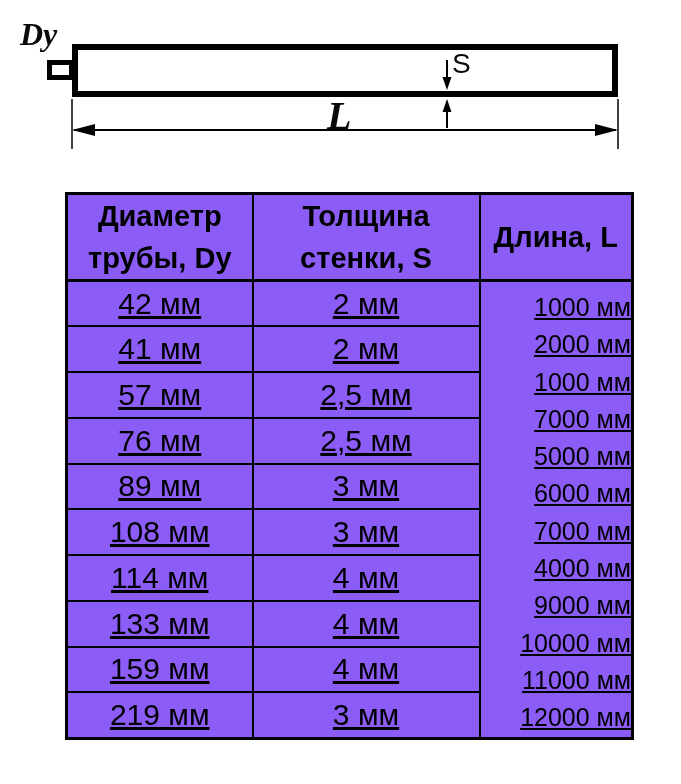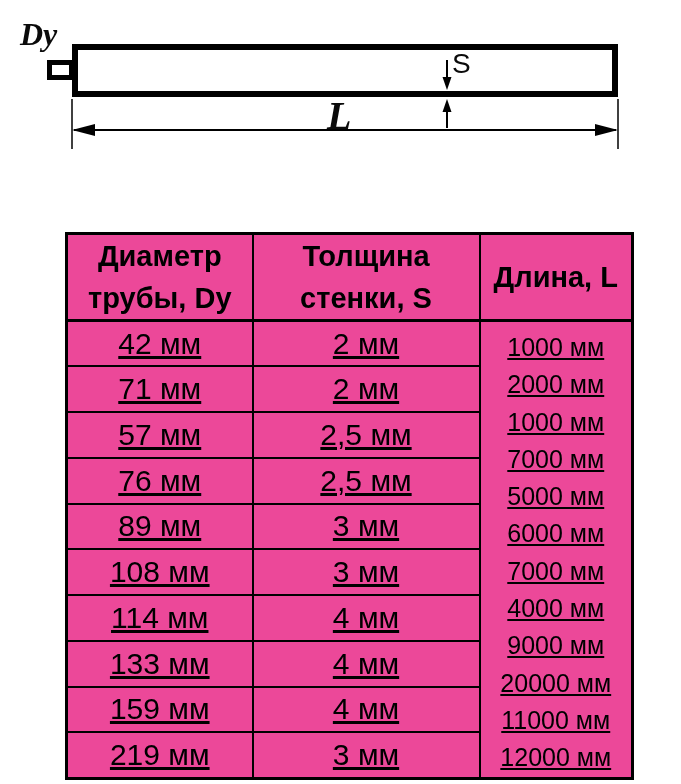--- a/index.html
+++ b/index.html
@@ -32,23 +32,22 @@
     font-family: "Liberation Serif", serif;
     font-style: italic; font-weight: bold; font-size: 40px;
   }
 
   
   table.spec {
     position: absolute; left: 65px; top: 192px;
     width: 566px;
     border-collapse: collapse;
     table-layout: fixed;
-    background: #ec4899;
+    background: #8b5cf6;
     border: 3px solid #000;
-    margin-top: 40px;
   }
   table.spec th, table.spec td {
     border: 2px solid #000;
     text-align: center;
     vertical-align: middle;
     overflow: hidden;
   }
   table.spec thead th {
     height: 85px;
     font-size: 29px;
@@ -60,21 +59,21 @@
   table.spec tbody tr { height: 45.5px; }
   table.spec tbody td { font-size: 30px; font-weight: 400; text-decoration: underline; }
   td.lengths-cell {
     vertical-align: top;
     padding-top: 7px;
   }
   td.lengths-cell .len {
     height: 37.3px;
     line-height: 37.3px;
     font-size: 25px;
-    text-align: center;
+    text-align: right;
   }
 </style>
 </head>
 <body>
 
 <div class="canvas">
 
   <div class="diagram">
     <svg width="681" height="180" viewBox="0 0 681 180">
 
@@ -125,27 +124,27 @@
         <td class="lengths-cell" rowspan="10">
           <div class="len">1000 мм</div>
           <div class="len">2000 мм</div>
           <div class="len">1000 мм</div>
           <div class="len">7000 мм</div>
           <div class="len">5000 мм</div>
           <div class="len">6000 мм</div>
           <div class="len">7000 мм</div>
           <div class="len">4000 мм</div>
           <div class="len">9000 мм</div>
-          <div class="len">20000 мм</div>
+          <div class="len">10000 мм</div>
           <div class="len">11000 мм</div>
           <div class="len">12000 мм</div>
         </td>
       </tr>
       <tr>
-        <td>71 мм</td>
+        <td>41 мм</td>
         <td>2 мм</td>
       </tr>
       <tr>
         <td>57 мм</td>
         <td>2,5 мм</td>
       </tr>
       <tr>
         <td>76 мм</td>
         <td>2,5 мм</td>
       </tr>

